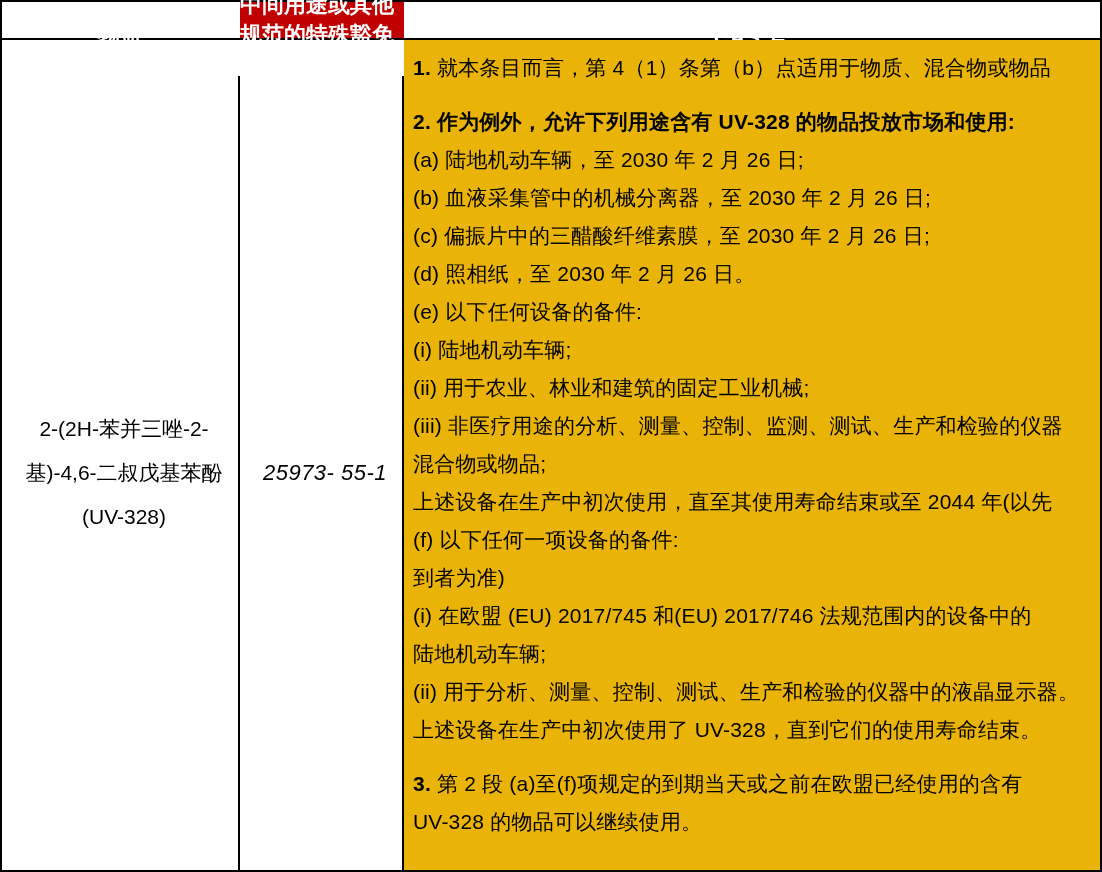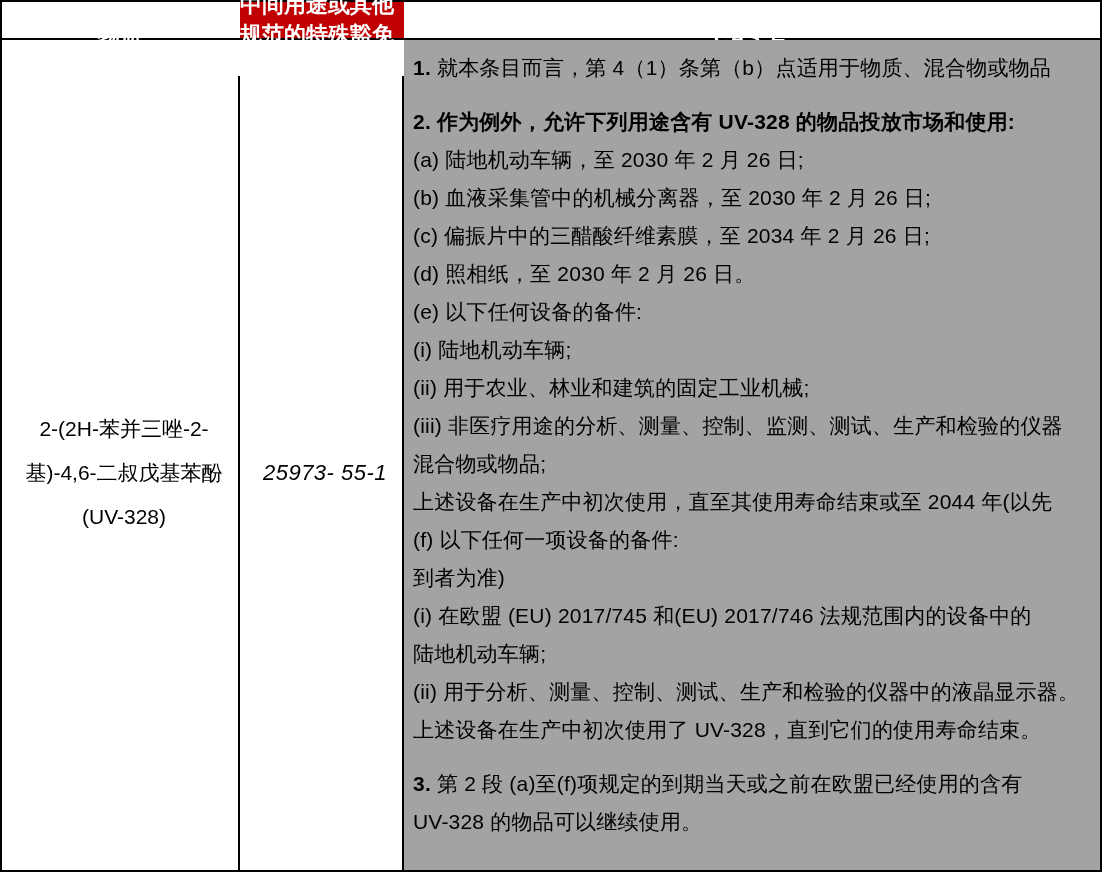--- a/index.html
+++ b/index.html
@@ -35,21 +35,21 @@
     flex-direction: column;
     align-items: center;
     justify-content: center;
     text-align: center;
     font-size: 21px;
     padding-left: 8px;
   }
   .substance-line { line-height: 44px; white-space: nowrap; }
   .cas-value { font-size: 22px; letter-spacing: 0.5px; font-style: italic; }
   .exemption-cell {
-    background: #a3a3a3;
+    background: #eab308;
     padding: 9px 12px 0 9px;
     font-size: 21px;
     text-align: left;
     overflow: hidden;
   }
   .line { line-height: 38px; white-space: nowrap; letter-spacing: 0.2px; }
   .line b { font-weight: bold; }
   .gap { height: 16px; }
 </style>
 </head>
@@ -74,21 +74,21 @@
   </div>
   <div class="bcell vline">
     <span class="cas-value">25973- 55-1</span>
   </div>
   <div class="exemption-cell">
       <div class="line"><b>1.</b> 就本条目而言，第 4（1）条第（b）点适用于物质、混合物或物品</div>
       <div class="gap"></div>
       <div class="line"><b>2. 作为例外，允许下列用途含有 UV-328 的物品投放市场和使用:</b></div>
       <div class="line">(a) 陆地机动车辆，至 2030 年 2 月 26 日;</div>
       <div class="line">(b) 血液采集管中的机械分离器，至 2030 年 2 月 26 日;</div>
-      <div class="line">(c) 偏振片中的三醋酸纤维素膜，至 2034 年 2 月 26 日;</div>
+      <div class="line">(c) 偏振片中的三醋酸纤维素膜，至 2030 年 2 月 26 日;</div>
       <div class="line">(d) 照相纸，至 2030 年 2 月 26 日。</div>
       <div class="line">(e) 以下任何设备的备件:</div>
       <div class="line">(i) 陆地机动车辆;</div>
       <div class="line">(ii) 用于农业、林业和建筑的固定工业机械;</div>
       <div class="line">(iii) 非医疗用途的分析、测量、控制、监测、测试、生产和检验的仪器</div>
       <div class="line">混合物或物品;</div>
       <div class="line">上述设备在生产中初次使用，直至其使用寿命结束或至 2044 年(以先</div>
       <div class="line">(f) 以下任何一项设备的备件:</div>
       <div class="line">到者为准)</div>
       <div class="line">(i) 在欧盟 (EU) 2017/745 和(EU) 2017/746 法规范围内的设备中的</div>

